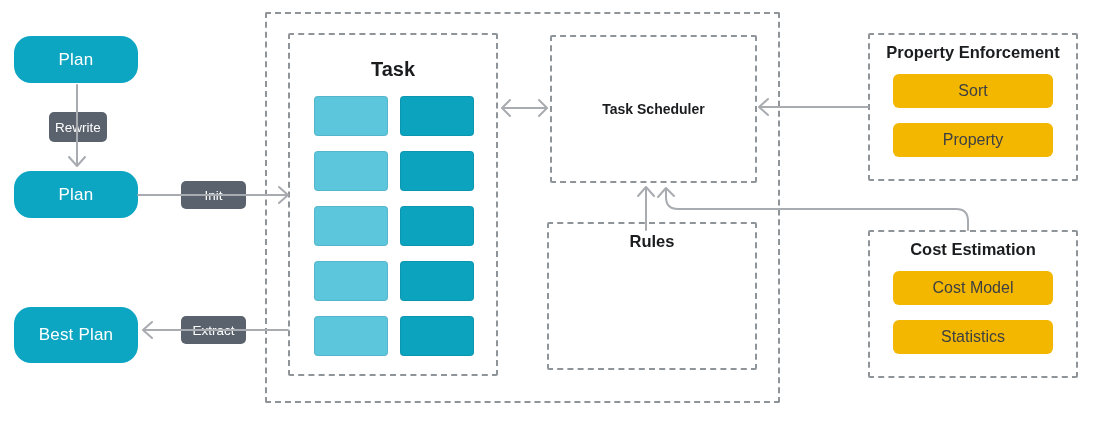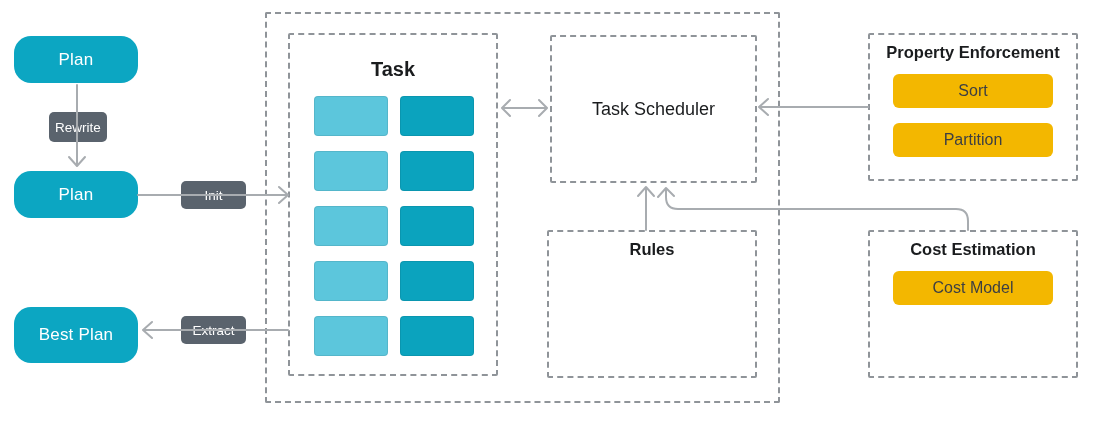--- a/index.html
+++ b/index.html
@@ -44,21 +44,21 @@
     position:absolute;left:0;top:8px;width:100%;
     text-align:center;
     font-size:16.5px;font-weight:600;color:var(--ink);
   }
   .memo-title{
     position:absolute;left:0;top:23px;width:100%;
     text-align:center;
     font-size:20px;font-weight:600;color:var(--ink);
   }
   .ts-label{
-    font-size:18px;font-weight:400;color:var(--ink);
+    font-size:14px;font-weight:700;color:var(--ink);
   }
   #task-scheduler{display:flex;align-items:center;justify-content:center;}
 
   
   .chip-stack{
     position:absolute;left:23px;top:39px;
     display:flex;flex-direction:column;gap:15px;
   }
   .chip{
     width:160px;height:34px;
@@ -125,41 +125,42 @@
         <div class="memo-cell dark"></div>
         <div class="memo-cell light"></div>
         <div class="memo-cell dark"></div>
       </div>
   </div>
 
   <div class="group abs" id="task-scheduler" style="left:550px;top:35px;width:207px;height:148px;">
     <span class="ts-label">Task Scheduler</span>
   </div>
 
-  <div class="group abs" style="left:547px;top:230px;width:210px;height:148px;">
+  <div class="group abs" style="left:547px;top:222px;width:210px;height:148px;">
     <div class="group-title">Rules</div>
     <div class="chip-stack">
 
       </div>
   </div>
 
   <div class="group abs" style="left:868px;top:33px;width:210px;height:148px;">
     <div class="group-title">Property Enforcement</div>
     <div class="chip-stack">
 
     <div class="chip">Sort</div>
-        <div class="chip">Partition</div>
+        <div class="chip">Property</div>
       </div>
   </div>
 
   <div class="group abs" style="left:868px;top:230px;width:210px;height:148px;">
     <div class="group-title">Cost Estimation</div>
     <div class="chip-stack">
 
     <div class="chip">Cost Model</div>
+        <div class="chip">Statistics</div>
       </div>
   </div>
 
   <svg id="arrow-layer" width="1098" height="433" viewBox="0 0 1098 433">
     <path d="M77,85 L77,165 M69,157 L77,166 L85,157"></path>
     <path d="M138,195 L287,195 M279,187 L288,195 L279,203"></path>
     <path d="M288,330 L144,330 M152,322 L143,330 L152,338"></path>
     <path d="M503,108 L546,108 M510,100 L502,108 L510,116 M539,100 L547,108 L539,116"></path>
     <path d="M868,107 L760,107 M768,99 L759,107 L768,115"></path>
     <path d="M646,230 L646,188 M638,196 L646,187 L654,196"></path>

